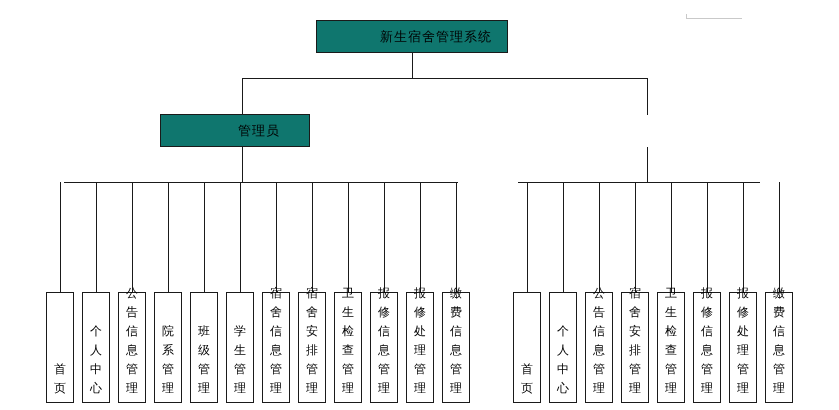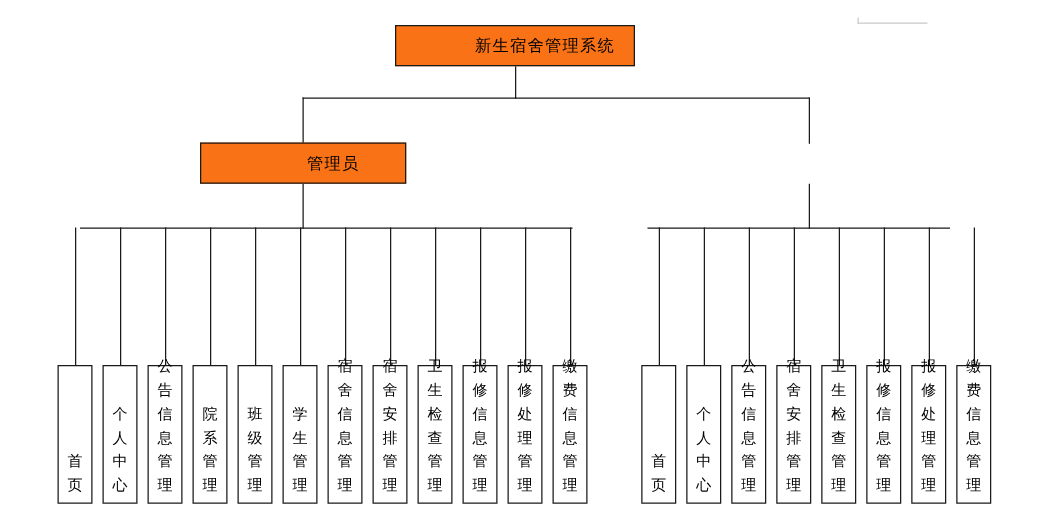--- a/index.html
+++ b/index.html
@@ -16,21 +16,21 @@
     height: 410px;
     background: #ffffff;
     overflow: hidden;
   }
 
   
   .node {
     position: absolute;
     box-sizing: border-box;
     border: 1px solid #1a1a1a;
-    background: #f97316;
+    background: #0f766e;
     display: flex;
     align-items: center;
     justify-content: center;
     color: #000000;
     z-index: 3;
     padding-left: 48px;
   }
 
   
   .node.root {
@@ -44,21 +44,21 @@
 
   
   .node.level2 {
     top: 114px;
     height: 33px;
     font-size: 13px;
     letter-spacing: 1px;
   }
   .node.level2.admin {
     left: 160px;
-    width: 165px;
+    width: 150px;
   }
   .node.level2.student {
     left: 575px;
     width: 145px;
   }
 
   
   .leaf {
     position: absolute;
     box-sizing: border-box;

